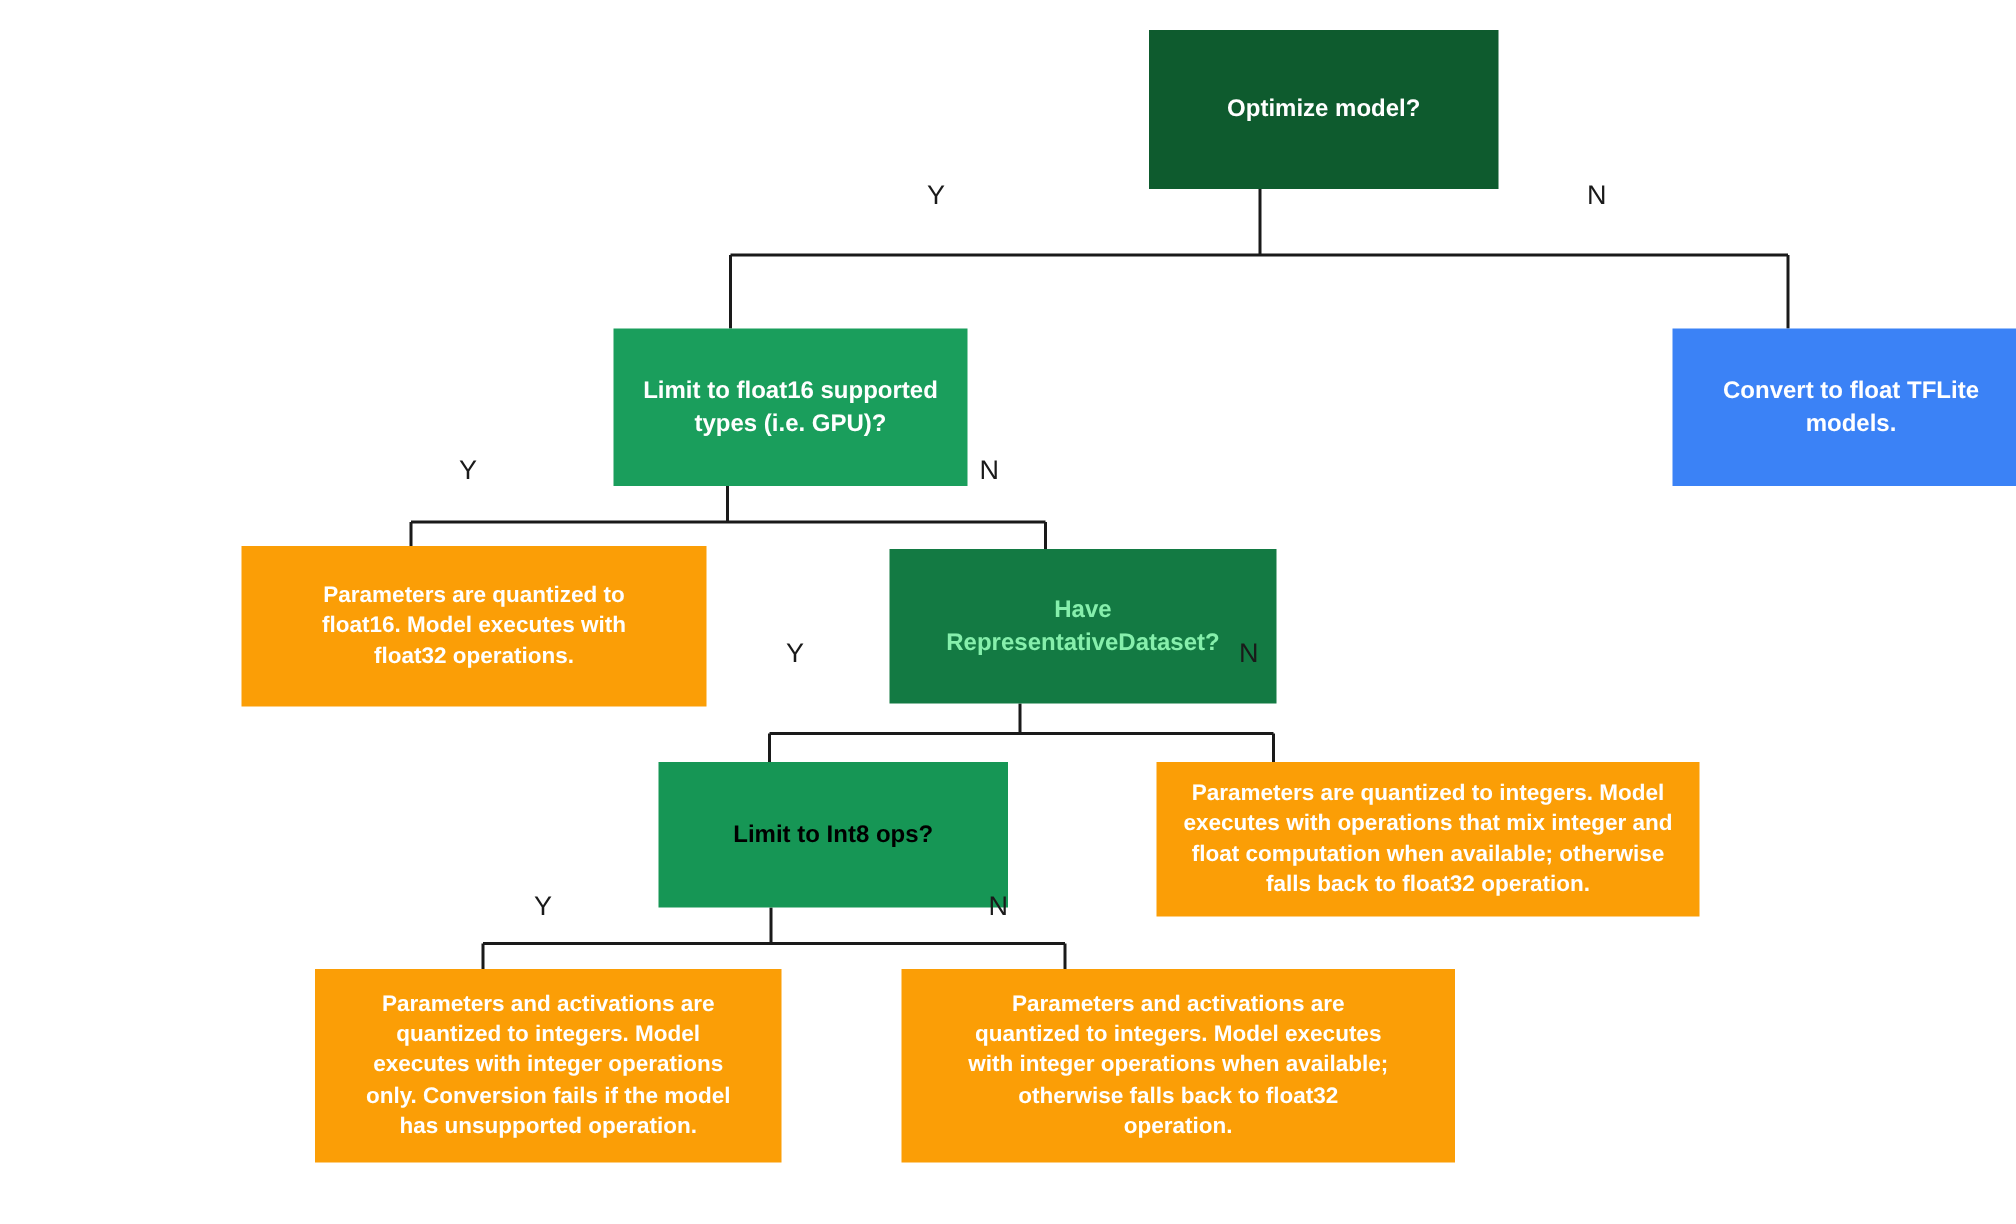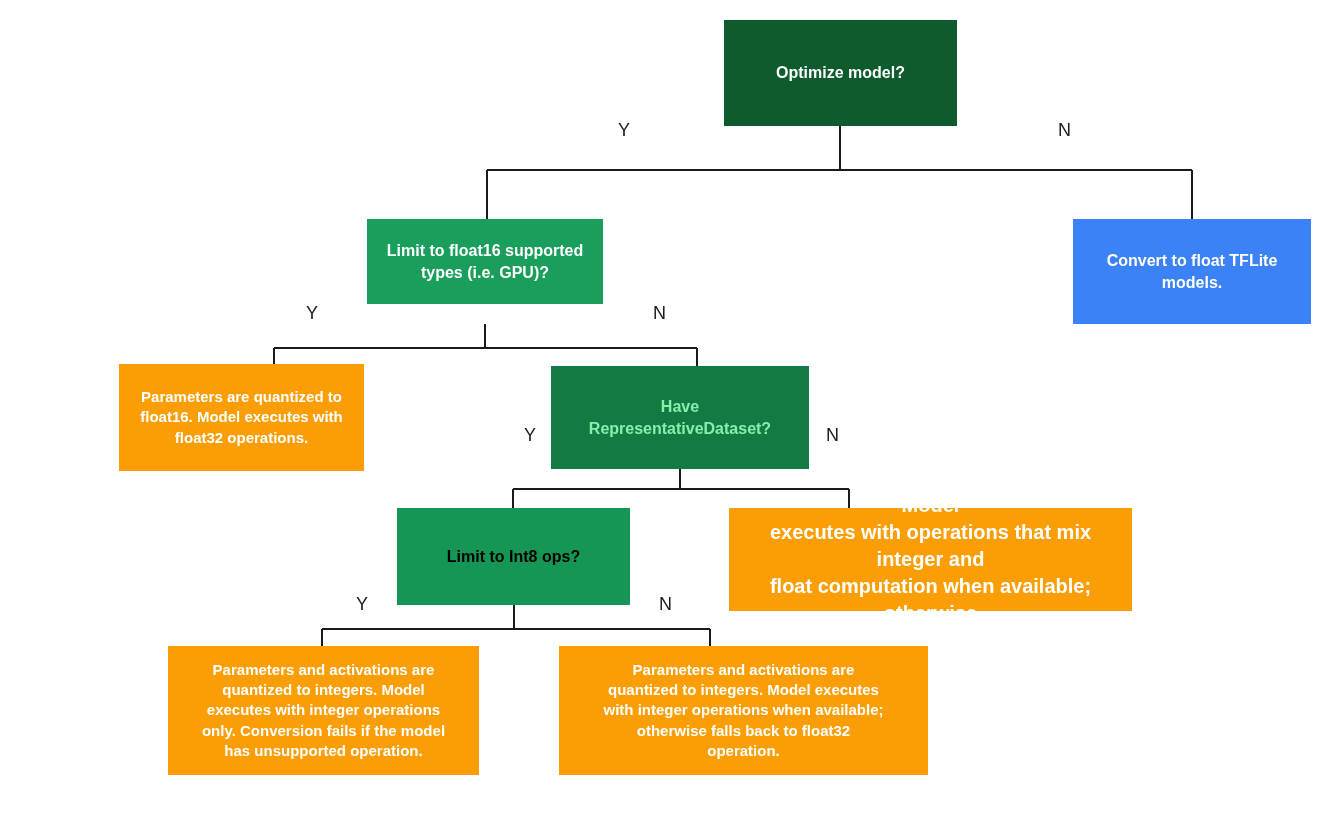--- a/index.html
+++ b/index.html
@@ -32,20 +32,21 @@
     display: flex;
     align-items: center;
     justify-content: center;
     text-align: center;
     color: #ffffff;
     font-weight: bold;
     line-height: 1.35;
     padding: 4px 10px;
     white-space: pre-line;
     z-index: 2;
+    margin-left: 42px;
   }
   .edge-label {
     position: absolute;
     color: #1a1a1a;
     font-weight: normal;
     font-size: 18px;
     line-height: 1;
     z-index: 3;
   }
 </style>
@@ -60,31 +61,31 @@
       <path d="M 485 324 L 485 348 M 274 348 L 697 348 M 274 348 L 274 364" stroke="#1a1a1a" stroke-width="2" fill="none"></path>
       <path d="M 697 348 L 697 366" stroke="#1a1a1a" stroke-width="2" fill="none"></path>
       <path d="M 680 469 L 680 489 M 513 489 L 849 489 M 513 489 L 513 508" stroke="#1a1a1a" stroke-width="2" fill="none"></path>
       <path d="M 849 489 L 849 508" stroke="#1a1a1a" stroke-width="2" fill="none"></path>
       <path d="M 514 605 L 514 629 M 322 629 L 710 629 M 322 629 L 322 646" stroke="#1a1a1a" stroke-width="2" fill="none"></path>
       <path d="M 710 629 L 710 646" stroke="#1a1a1a" stroke-width="2" fill="none"></path>
     </svg>
 
   <div id="node-layer">
       <div class="node" style="left: 724px; top: 20px; width: 233px; height: 106px; background: rgb(14, 91, 46); font-size: 16px; color: rgb(255, 255, 255);">Optimize model?</div>
-      <div class="node" style="left: 367px; top: 219px; width: 236px; height: 85px; background: rgb(26, 158, 92); font-size: 16px; color: rgb(255, 255, 255);">Limit to float16 supported
+      <div class="node" style="left: 367px; top: 219px; width: 236px; height: 105px; background: rgb(26, 158, 92); font-size: 16px; color: rgb(255, 255, 255);">Limit to float16 supported
 types (i.e. GPU)?</div>
       <div class="node" style="left: 1073px; top: 219px; width: 238px; height: 105px; background: #3b82f6; font-size: 16px; color: rgb(255, 255, 255);">Convert to float TFLite
 models.</div>
-      <div class="node" style="left: 119px; top: 364px; width: 245px; height: 107px; background: rgb(251, 158, 6); font-size: 15px; color: rgb(255, 255, 255);">Parameters are quantized to
+      <div class="node" style="left: 119px; top: 364px; width: 310px; height: 107px; background: rgb(251, 158, 6); font-size: 15px; color: rgb(255, 255, 255);">Parameters are quantized to
 float16. Model executes with
 float32 operations.</div>
       <div class="node" style="left: 551px; top: 366px; width: 258px; height: 103px; background: rgb(19, 122, 67); font-size: 16px; color: #86efac;">Have
 RepresentativeDataset?</div>
       <div class="node" style="left: 397px; top: 508px; width: 233px; height: 97px; background: rgb(22, 150, 85); font-size: 16px; color: #000000;">Limit to Int8 ops?</div>
-      <div class="node" style="left: 729px; top: 508px; width: 403px; height: 103px; background: rgb(251, 158, 6); font-size: 20px; color: rgb(255, 255, 255);">Parameters are quantized to integers. Model
+      <div class="node" style="left: 729px; top: 508px; width: 362px; height: 103px; background: rgb(251, 158, 6); font-size: 15px; color: rgb(255, 255, 255);">Parameters are quantized to integers. Model
 executes with operations that mix integer and
 float computation when available; otherwise
 falls back to float32 operation.</div>
       <div class="node" style="left: 168px; top: 646px; width: 311px; height: 129px; background: rgb(251, 158, 6); font-size: 15px; color: rgb(255, 255, 255);">Parameters and activations are
 quantized to integers. Model
 executes with integer operations
 only. Conversion fails if the model
 has unsupported operation.</div>
       <div class="node" style="left: 559px; top: 646px; width: 369px; height: 129px; background: rgb(251, 158, 6); font-size: 15px; color: rgb(255, 255, 255);">Parameters and activations are
 quantized to integers. Model executes

